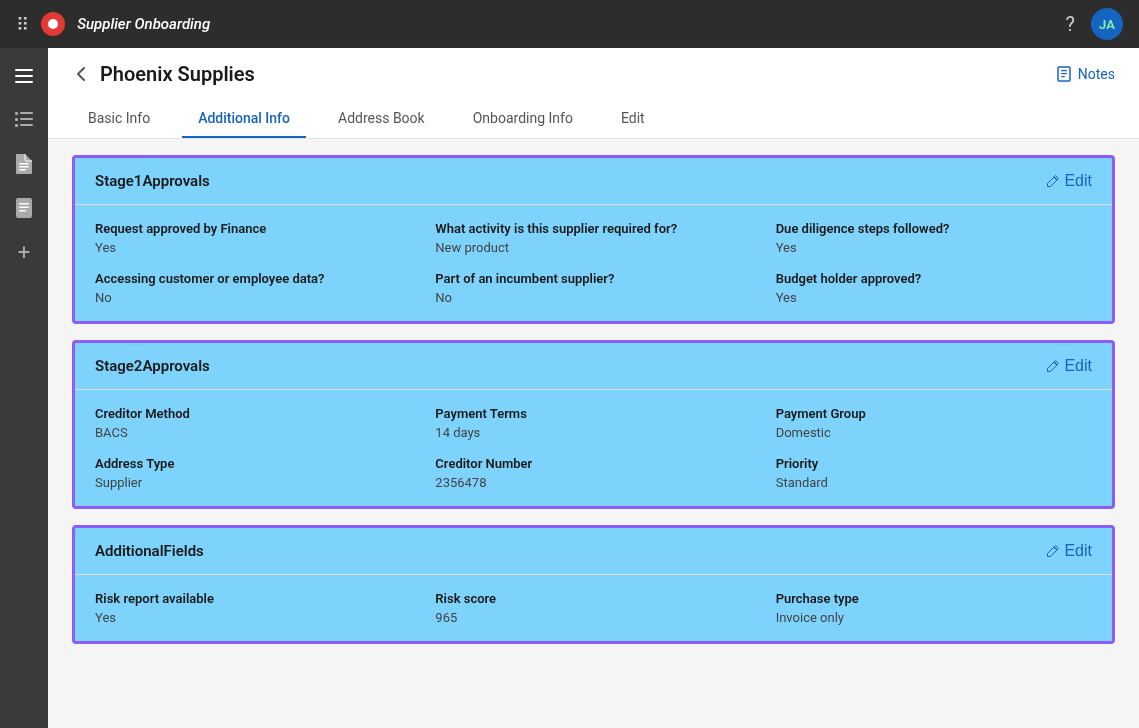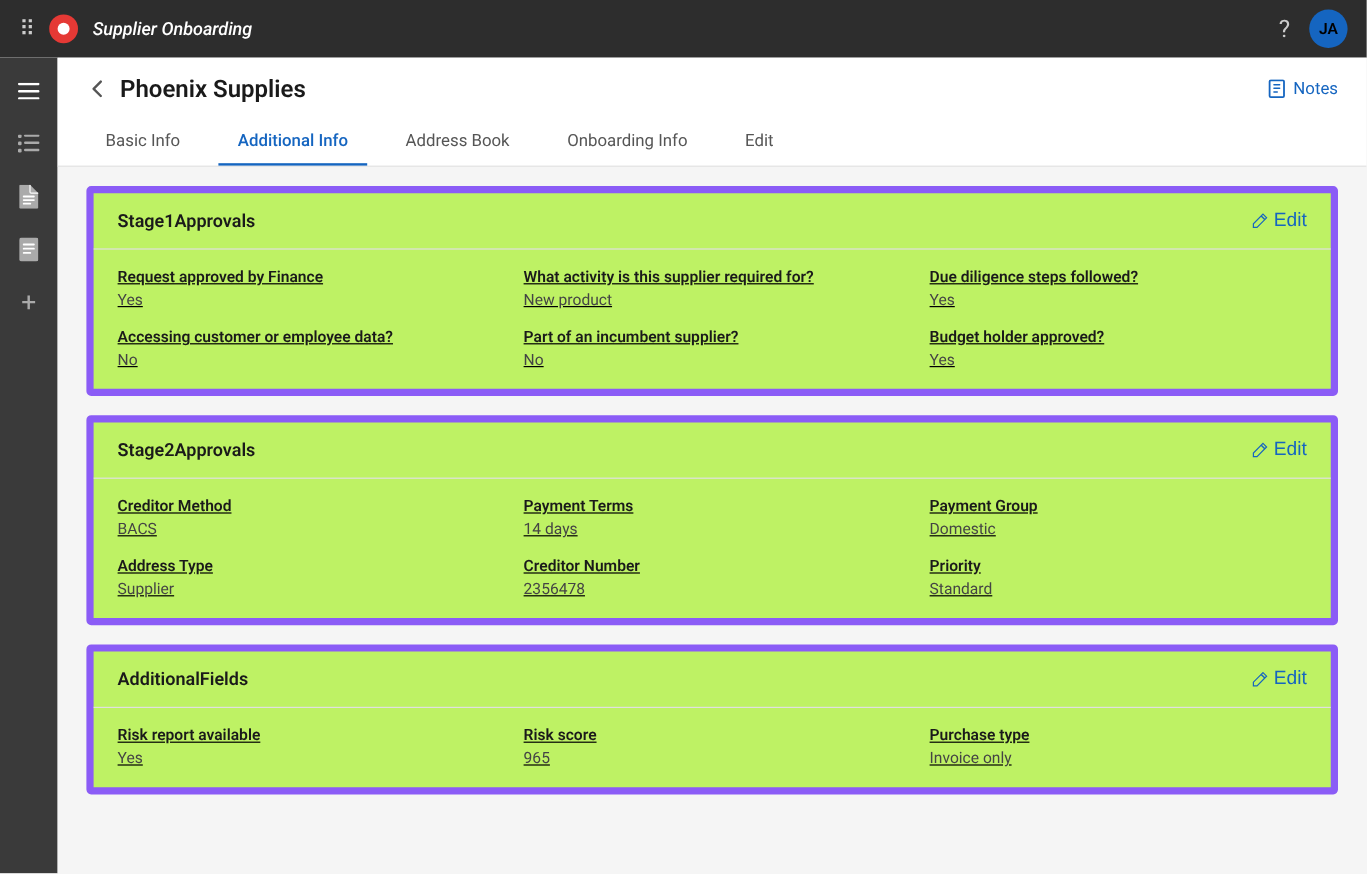--- a/index.html
+++ b/index.html
@@ -15,21 +15,21 @@
       padding: 0 16px;
       flex-shrink: 0;
     }
     .topbar-left { display: flex; align-items: center; gap: 12px; }
     .apps-icon { color: #ccc; font-size: 18px; cursor: pointer; }
     .brand-dot { width: 24px; height: 24px; background: #e53935; border-radius: 50%; display: flex; align-items: center; justify-content: center; }
     .brand-dot-inner { width: 10px; height: 10px; background: white; border-radius: 50%; }
     .topbar-title { color: white; font-size: 15px; font-weight: 500; font-style: italic; }
     .topbar-right { display: flex; align-items: center; gap: 16px; }
     .help-btn { color: #ccc; font-size: 20px; cursor: pointer; }
-    .avatar { width: 32px; height: 32px; background: #1565c0; border-radius: 50%; display: flex; align-items: center; justify-content: center; color: #000000; font-size: 13px; font-weight: 600; cursor: pointer; }
+    .avatar { width: 32px; height: 32px; background: #1565c0; border-radius: 50%; display: flex; align-items: center; justify-content: center; color: #86efac; font-size: 13px; font-weight: 600; cursor: pointer; }
 
     
     .main-layout { display: flex; flex: 1; overflow: hidden; }
 
     
     .sidebar {
       width: 48px;
       background: #3a3a3a;
       display: flex;
       flex-direction: column;
@@ -103,38 +103,38 @@
       flex: 1;
       overflow-y: auto;
       padding: 16px 24px;
       display: flex;
       flex-direction: column;
       gap: 16px;
     }
 
     
     .section-card {
-      background: #bef264;
-      border: 6px solid #8b5cf6;
+      background: #7dd3fc;
+      border: 3px solid #8b5cf6;
       border-radius: 4px;
     }
     .section-header {
       display: flex;
       align-items: center;
       justify-content: space-between;
       padding: 14px 20px;
       border-bottom: 1px solid #e0e0e0;
     }
     .section-title { font-size: 15px; font-weight: 600; color: #1a1a1a; }
     .edit-btn {
       display: flex; align-items: center; gap: 4px;
       color: #1565c0; font-size: 16px; cursor: pointer;
       background: none; border: none;
     }
-    .section-body { padding: 16px 20px; text-decoration: underline; }
+    .section-body { padding: 16px 20px; }
     .fields-row {
       display: grid;
       grid-template-columns: 1fr 1fr 1fr;
       gap: 16px 24px;
       margin-bottom: 16px;
     }
     .fields-row:last-child { margin-bottom: 0; }
     .field-label { font-size: 13px; font-weight: 600; color: #1a1a1a; margin-bottom: 4px; }
     .field-value { font-size: 13px; color: #444; }
   </style>

